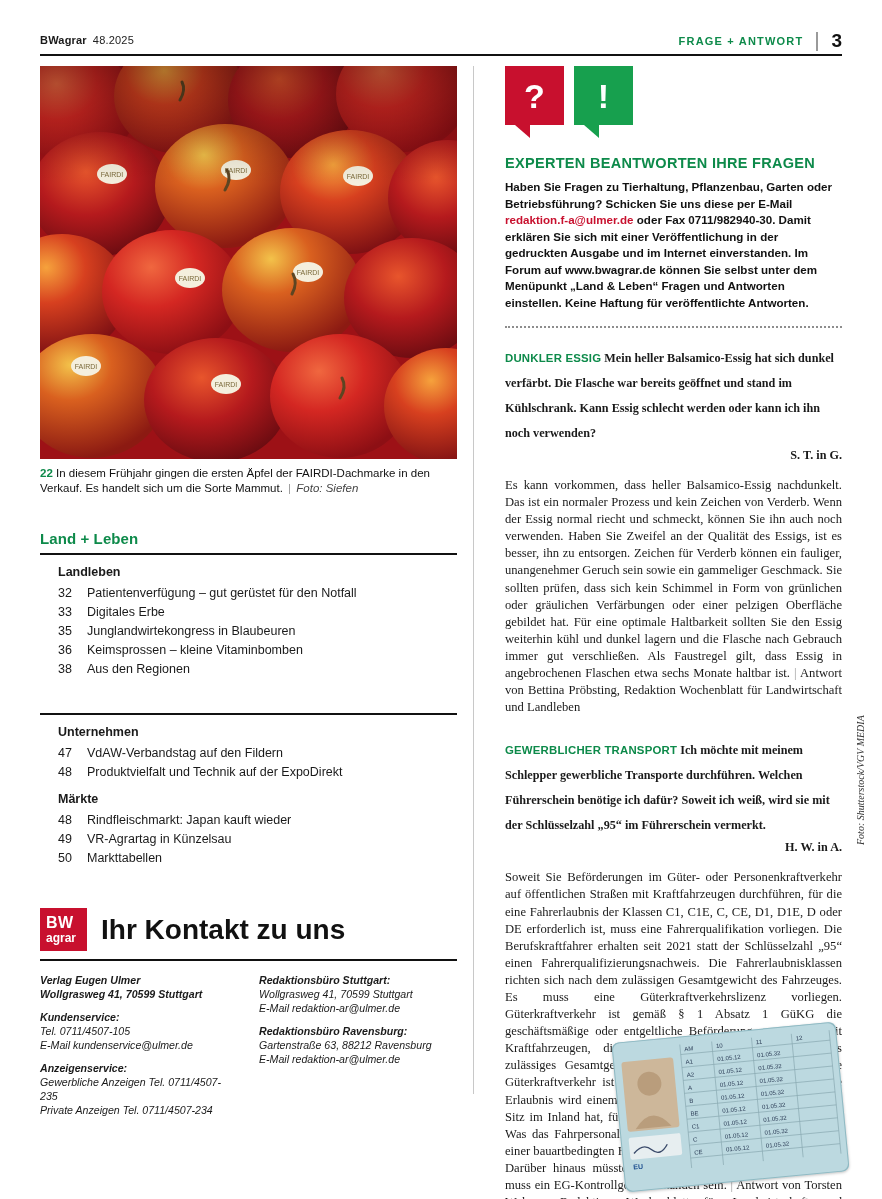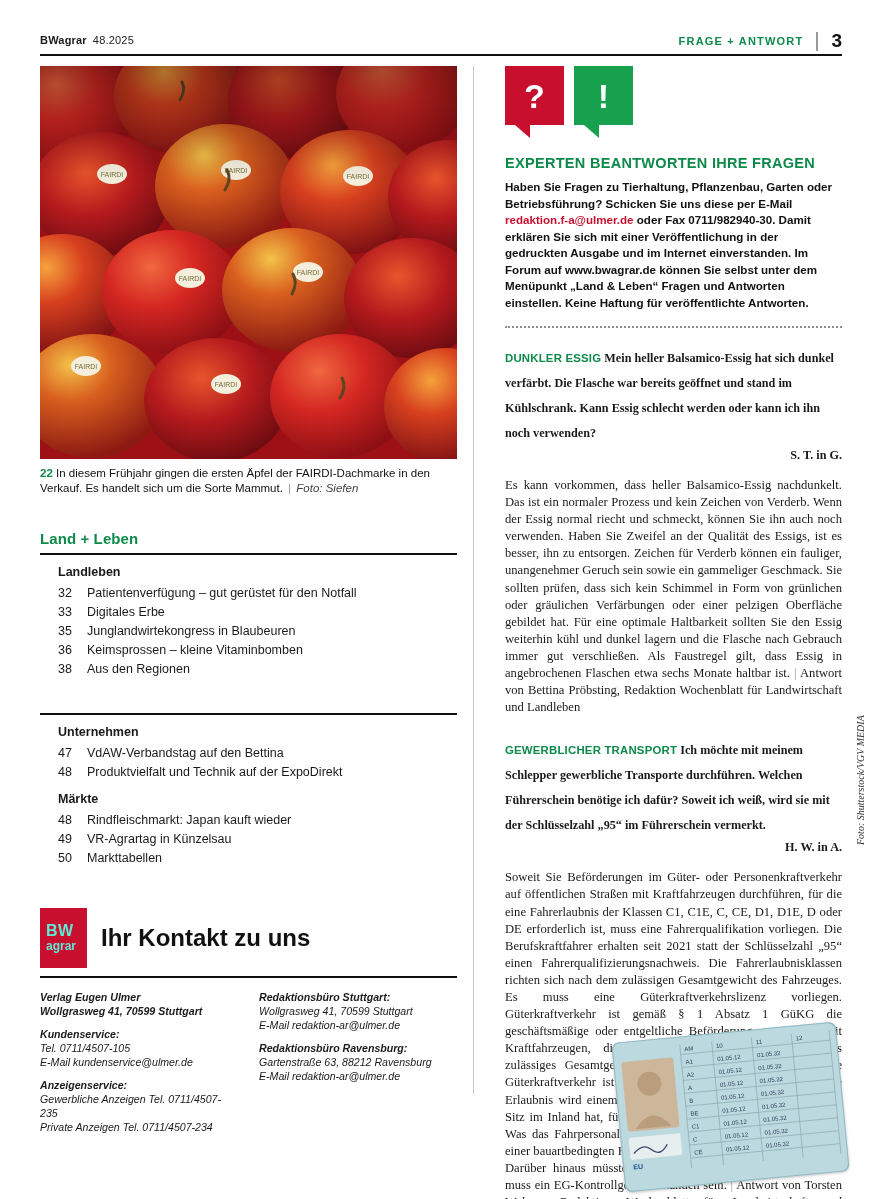--- a/index.html
+++ b/index.html
@@ -157,42 +157,42 @@
 
   
   .contact-head-row {
     display: flex;
     align-items: center;
     gap: 14px;
     margin-top: 40px;
   }
   .bw-logo {
     width: 47px;
-    height: 60px;
+    height: 43px;
     background: #c8102e;
-    color: #5eead4;
+    color: #ffffff;
     display: flex;
     flex-direction: column;
     justify-content: center;
     padding-left: 6px;
     box-sizing: border-box;
   }
   .bw-logo .l1 {
     font-size: 16px;
     font-weight: 700;
     line-height: 16px;
     letter-spacing: .5px;
   }
   .bw-logo .l2 {
     font-size: 12px;
     font-weight: 700;
     line-height: 14px;
   }
   .contact-title {
-    font-size: 24px;
+    font-size: 28px;
     font-weight: 700;
     color: #111;
   }
   .contact-rule {
     height: 2px;
     background: #111;
     margin-top: 8px;
   }
   .contact-cols {
     display: flex;
@@ -452,21 +452,21 @@
           </li>
       </ul>
     </div>
 
     <div class="toc-block">
       <div class="toc-rule"></div>
       <div class="toc-sub">Unternehmen</div>
       <ul class="toc-list">
         <li>
             <span class="pg">47</span>
-            <span>VdAW-Verbandstag auf den Bettina</span>
+            <span>VdAW-Verbandstag auf den Fildern</span>
           </li>
         <li>
             <span class="pg">48</span>
             <span>Produktvielfalt und Technik auf der ExpoDirekt</span>
           </li>
       </ul>
       <div class="toc-sub">Märkte</div>
       <ul class="toc-list">
         <li>
             <span class="pg">48</span>

